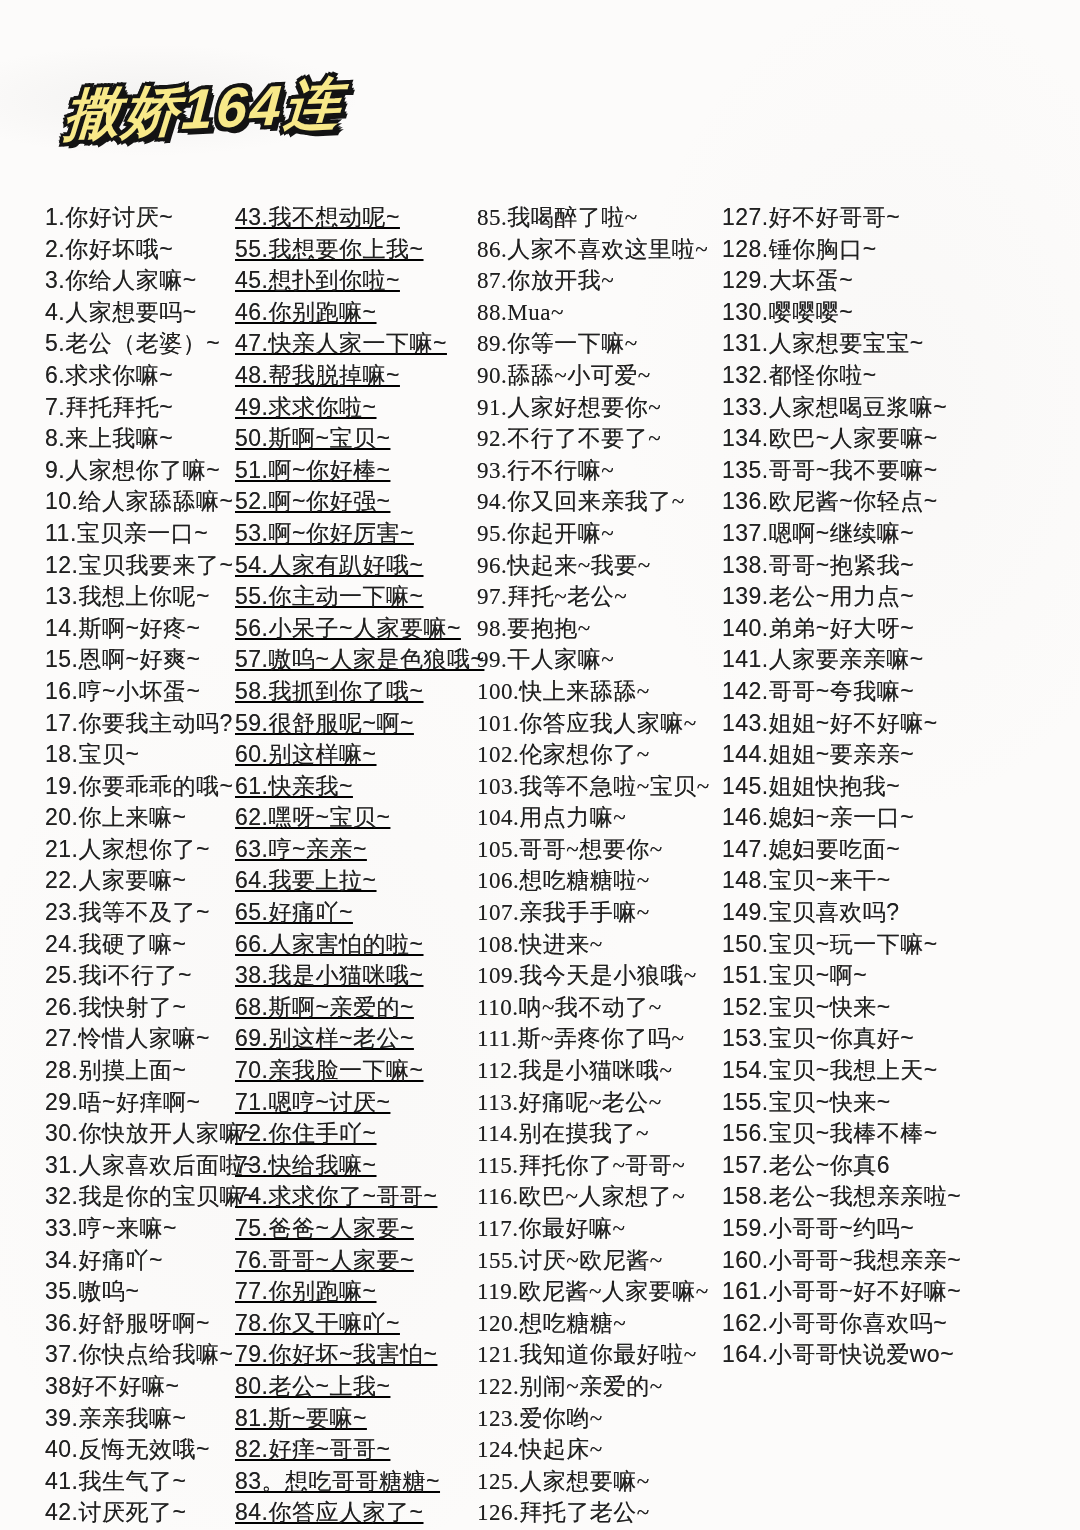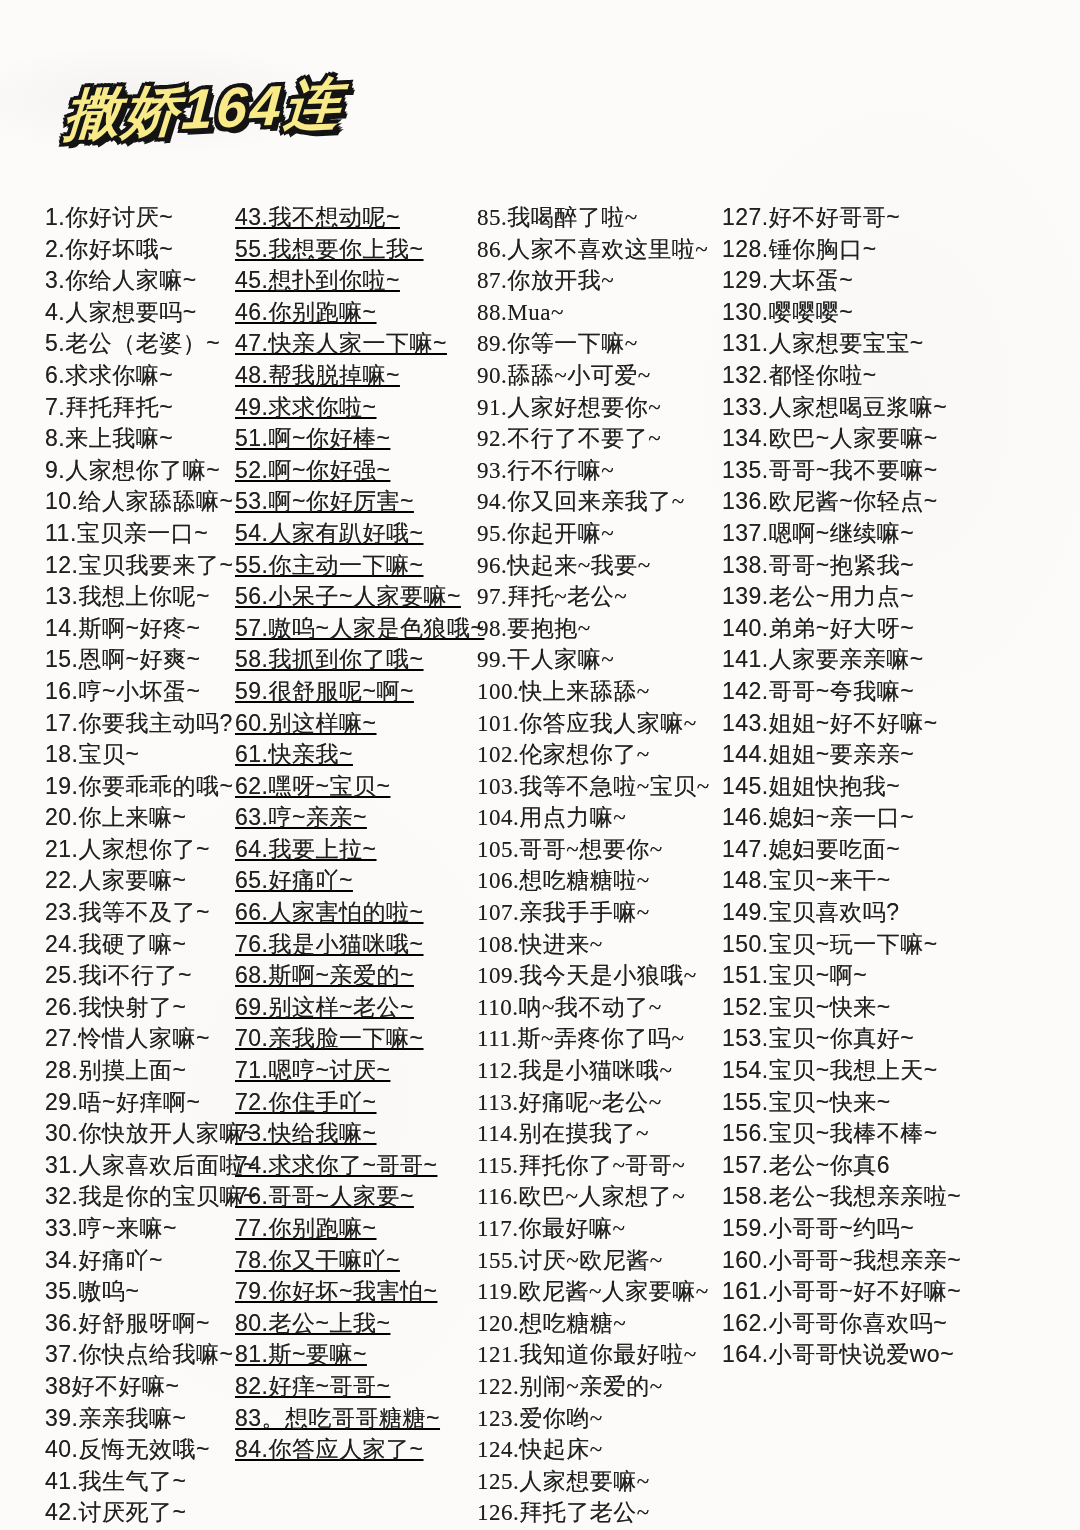--- a/index.html
+++ b/index.html
@@ -118,44 +118,46 @@
       <div class="line">42.讨厌死了~</div>
     </div>
   <div class="phrase-column col-2">
       <div class="line">43.我不想动呢~</div>
       <div class="line">55.我想要你上我~</div>
       <div class="line">45.想扑到你啦~</div>
       <div class="line">46.你别跑嘛~</div>
       <div class="line">47.快亲人家一下嘛~</div>
       <div class="line">48.帮我脱掉嘛~</div>
       <div class="line">49.求求你啦~</div>
+      <div class="line">50.斯啊~宝贝~</div>
       <div class="line">51.啊~你好棒~</div>
       <div class="line">52.啊~你好强~</div>
       <div class="line">53.啊~你好厉害~</div>
       <div class="line">54.人家有趴好哦~</div>
       <div class="line">55.你主动一下嘛~</div>
       <div class="line">56.小呆子~人家要嘛~</div>
       <div class="line">57.嗷呜~人家是色狼哦~</div>
       <div class="line">58.我抓到你了哦~</div>
       <div class="line">59.很舒服呢~啊~</div>
       <div class="line">60.别这样嘛~</div>
       <div class="line">61.快亲我~</div>
       <div class="line">62.嘿呀~宝贝~</div>
       <div class="line">63.哼~亲亲~</div>
       <div class="line">64.我要上拉~</div>
       <div class="line">65.好痛吖~</div>
       <div class="line">66.人家害怕的啦~</div>
-      <div class="line">76.我是小猫咪哦~</div>
+      <div class="line">38.我是小猫咪哦~</div>
       <div class="line">68.斯啊~亲爱的~</div>
       <div class="line">69.别这样~老公~</div>
       <div class="line">70.亲我脸一下嘛~</div>
       <div class="line">71.嗯哼~讨厌~</div>
       <div class="line">72.你住手吖~</div>
       <div class="line">73.快给我嘛~</div>
       <div class="line">74.求求你了~哥哥~</div>
+      <div class="line">75.爸爸~人家要~</div>
       <div class="line">76.哥哥~人家要~</div>
       <div class="line">77.你别跑嘛~</div>
       <div class="line">78.你又干嘛吖~</div>
       <div class="line">79.你好坏~我害怕~</div>
       <div class="line">80.老公~上我~</div>
       <div class="line">81.斯~要嘛~</div>
       <div class="line">82.好痒~哥哥~</div>
       <div class="line">83。想吃哥哥糖糖~</div>
       <div class="line">84.你答应人家了~</div>
     </div>

